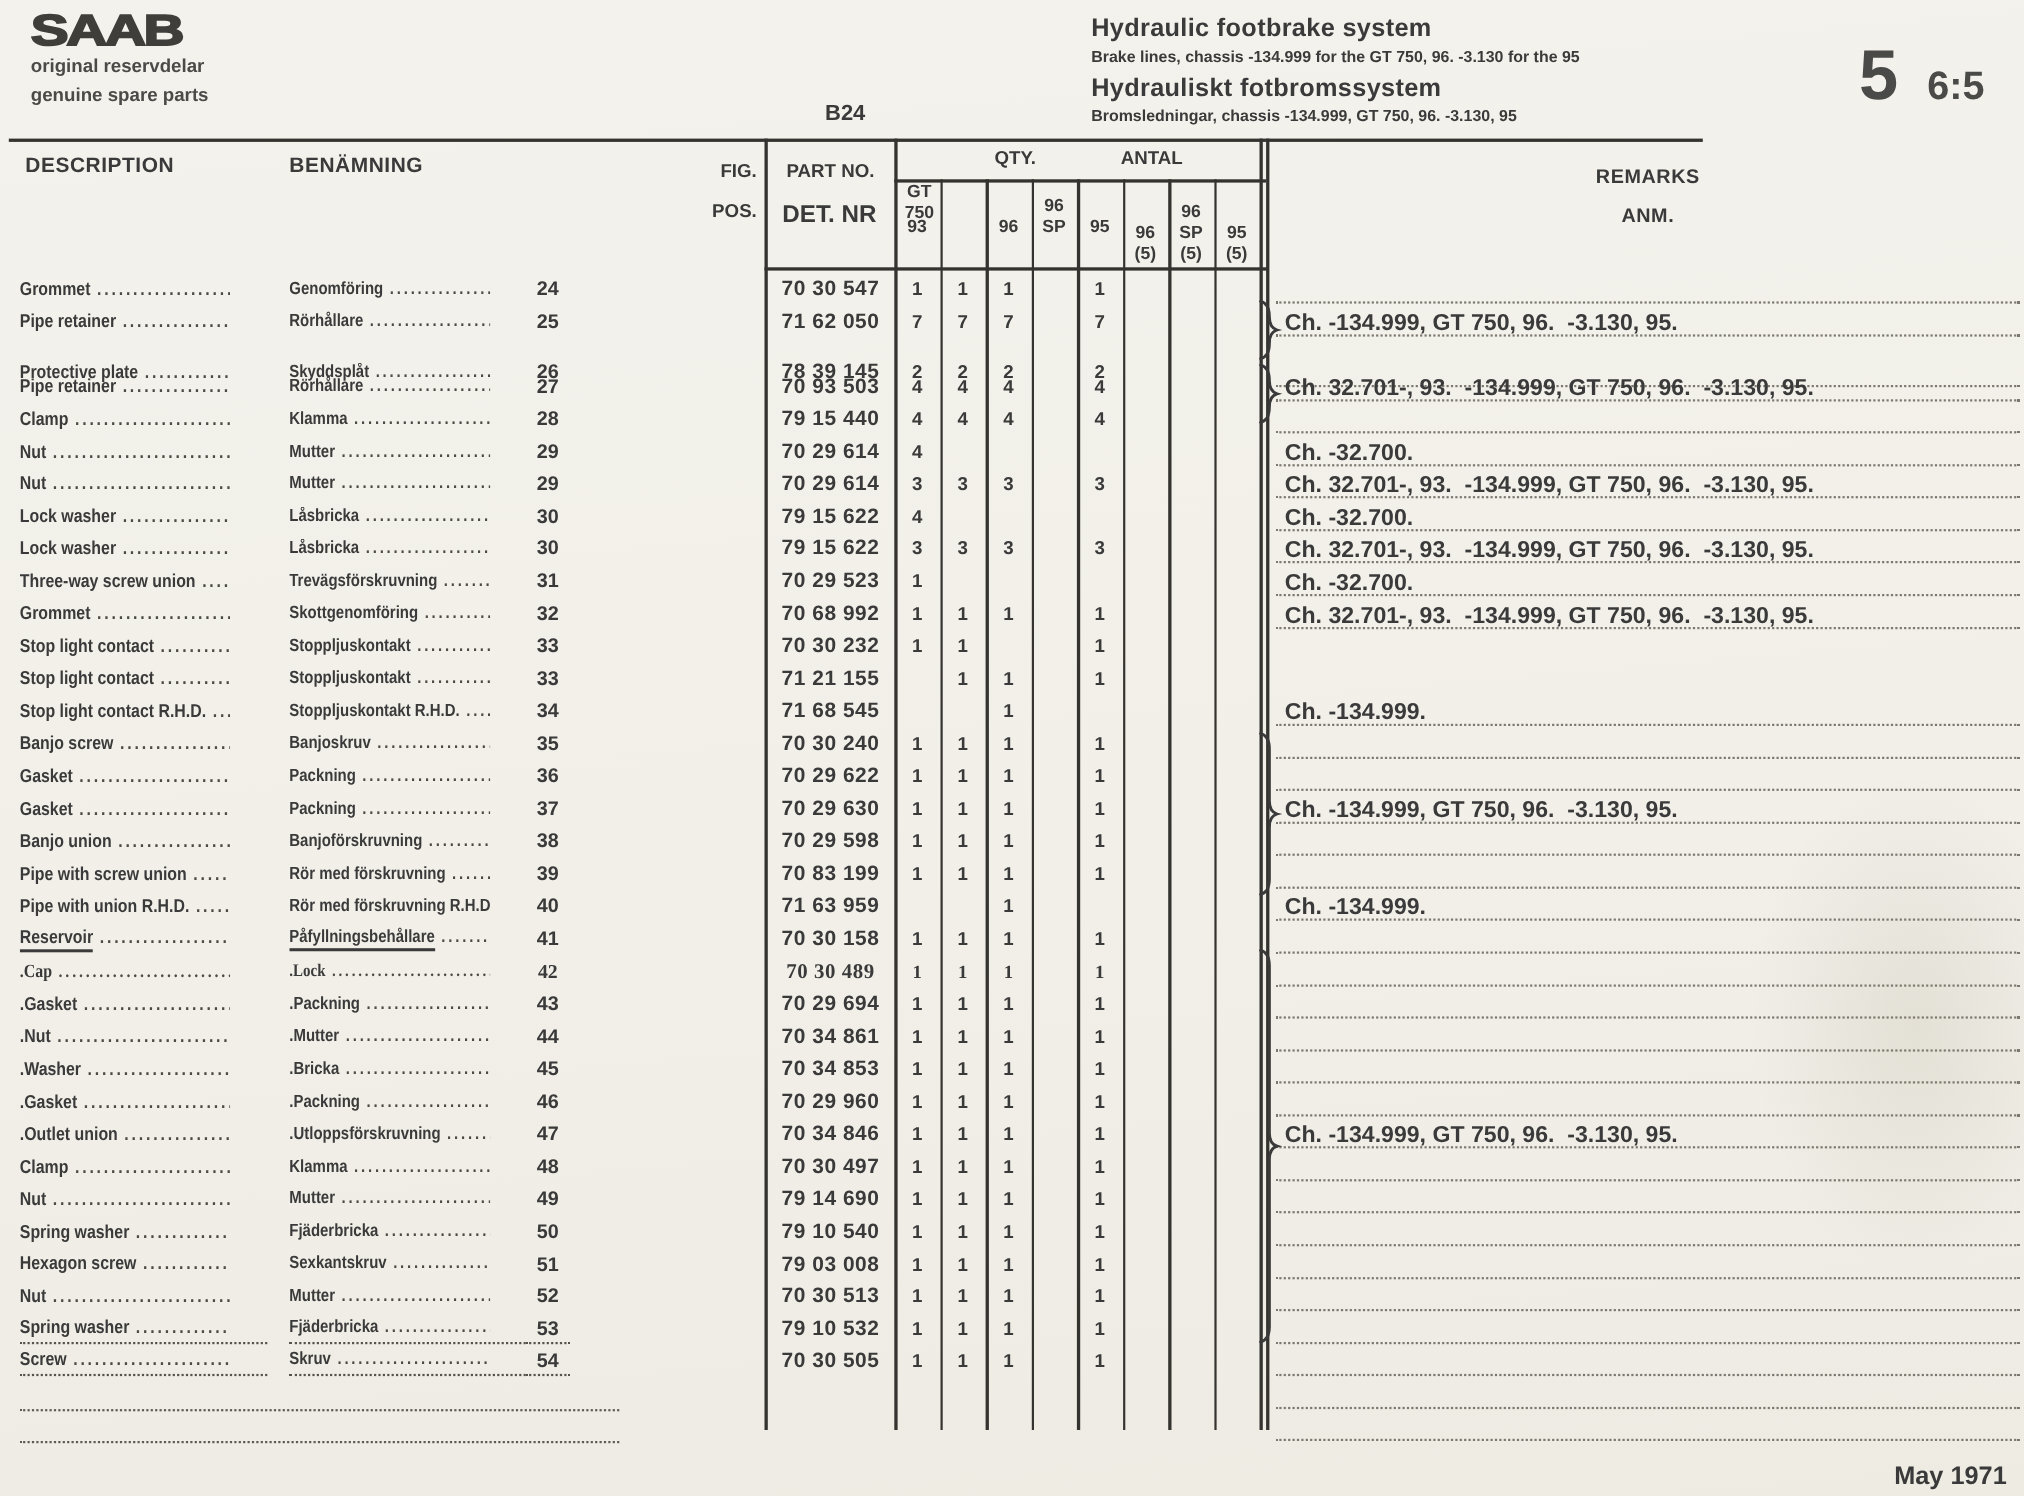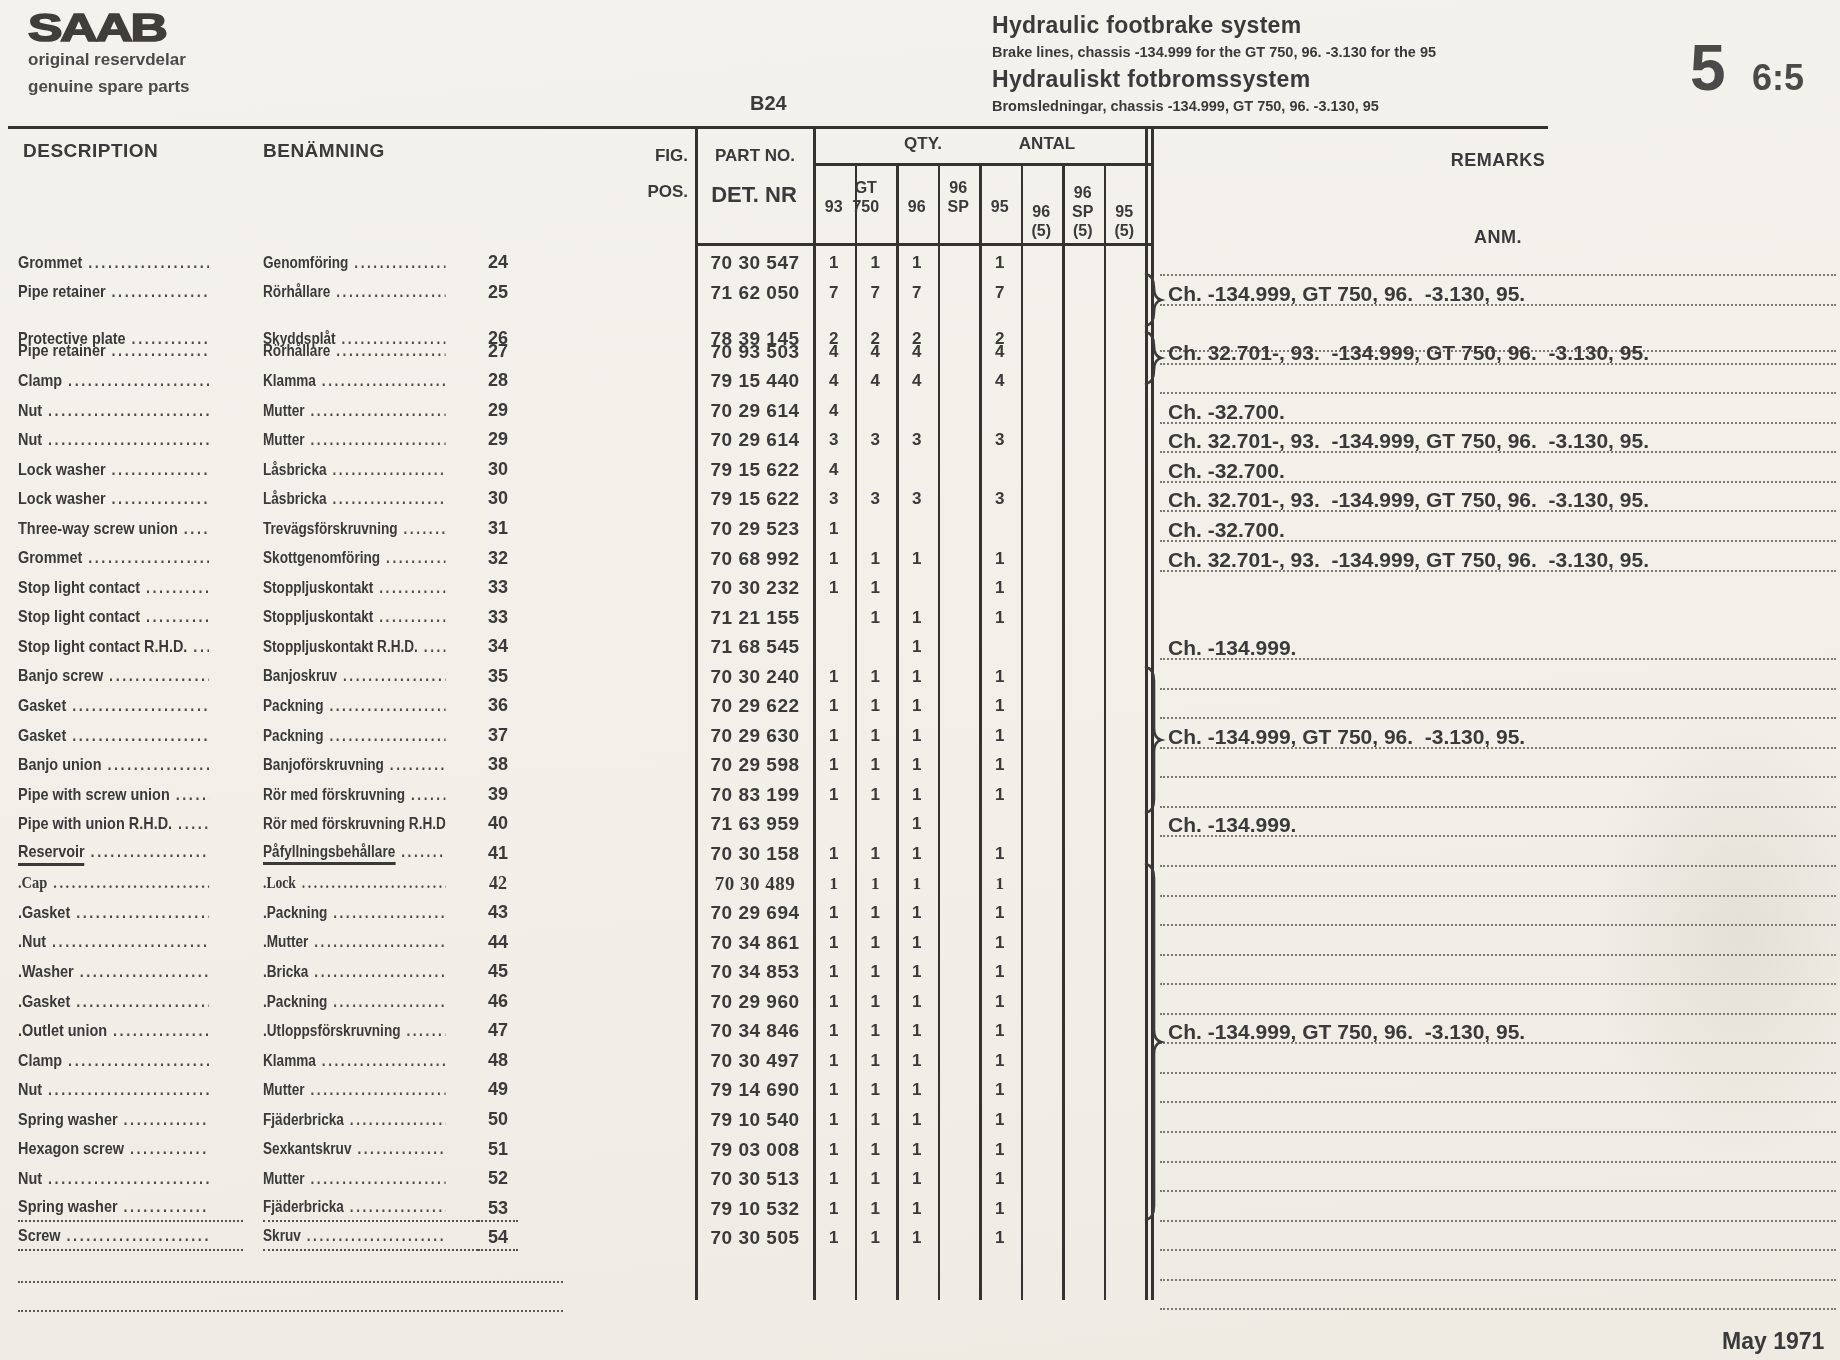--- a/index.html
+++ b/index.html
@@ -20,21 +20,21 @@
   .pageref{position:absolute;left:1752px;top:60px;font-size:36px;line-height:1;color:#4a4a48;}
   .h-desc{position:absolute;left:23px;top:140px;font-size:19px;letter-spacing:0.5px;}
   .h-ben{position:absolute;left:263px;top:140px;font-size:19px;letter-spacing:0.5px;}
   .h-fig{position:absolute;left:600px;top:146px;width:88px;text-align:right;font-size:17px;}
   .h-pos{position:absolute;left:600px;top:182px;width:88px;text-align:right;font-size:17px;}
   .h-pn{position:absolute;left:698px;top:146px;width:114px;text-align:center;font-size:17px;}
   .h-dn{position:absolute;left:698px;top:182px;width:112px;text-align:center;font-size:22px;}
   .h-qty{position:absolute;left:813px;top:134px;width:220px;text-align:center;font-size:17px;}
   .h-antal{position:absolute;left:937px;top:134px;width:220px;text-align:center;font-size:17px;}
   .h-remarks{position:absolute;left:1160px;top:150px;width:676px;text-align:center;font-size:18px;letter-spacing:0.5px;}
-  .h-anm{position:absolute;left:1160px;top:186px;width:676px;text-align:center;font-size:18px;letter-spacing:0.5px;margin-top:41px;}
+  .h-anm{position:absolute;left:1160px;top:186px;width:676px;text-align:center;font-size:18px;letter-spacing:0.5px;}
   .qhdr{position:absolute;top:163px;height:80px;width:41.5px;display:flex;flex-direction:column;
         justify-content:flex-end;align-items:center;font-size:16px;line-height:19px;text-align:center;
         white-space:pre-line;box-sizing:border-box;}
   .rows{position:absolute;left:0;top:248px;width:1840px;}
   .row{position:absolute;left:0;width:1840px;height:29.55px;}
   .cell-desc{position:absolute;left:18px;width:225px;top:0;height:100%;font-size:17px;display:flex;align-items:center;}
   .cell-ben{position:absolute;left:263px;width:215px;top:0;height:100%;font-size:16px;display:flex;align-items:center;}
   .squeeze{width:118%;display:flex;align-items:baseline;transform:scaleX(0.85);transform-origin:0 50%;overflow:hidden;}
   .txt{white-space:nowrap;}
   .ul{border-bottom:3px solid #3a3a3a;padding-bottom:1px;}
@@ -90,21 +90,21 @@
   <div class="h-pos">POS.</div>
   <div class="h-pn">PART NO.</div>
   <div class="h-dn">DET. NR</div>
   <div class="h-qty">QTY.</div>
   <div class="h-antal">ANTAL</div>
   <div class="h-remarks">REMARKS</div>
   <div class="h-anm">ANM.</div>
 
   <div>
       <div class="qhdr" style="left: 813px; padding-bottom: 27px;">93</div>
-      <div class="qhdr" style="left: 845px; padding-bottom: 27px;">GT
+      <div class="qhdr" style="left: 815px; padding-bottom: 40px;">GT
 750</div>
       <div class="qhdr" style="left: 896px; padding-bottom: 27px;">96</div>
       <div class="qhdr" style="left: 937.5px; padding-bottom: 27px;">96
 SP</div>
       <div class="qhdr" style="left: 979px; padding-bottom: 27px;">95</div>
       <div class="qhdr" style="left: 1020.5px; padding-bottom: 3px;">96
 (5)</div>
       <div class="qhdr" style="left: 1062px; padding-bottom: 3px;">96
 SP
 (5)</div>

